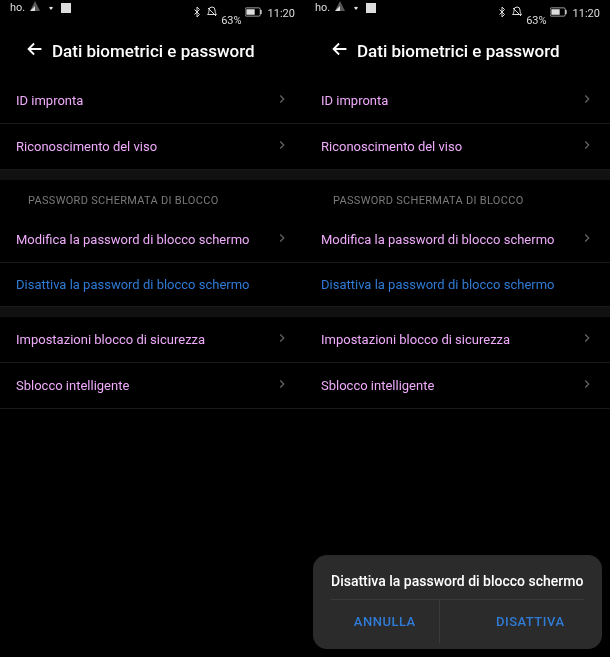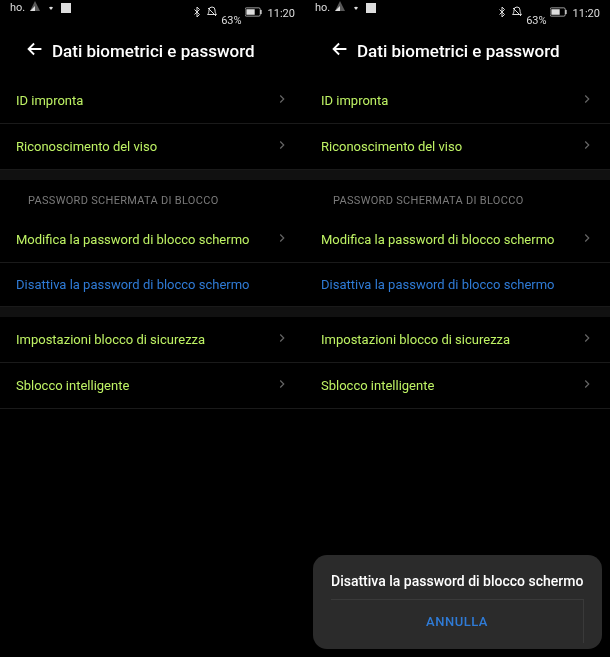--- a/index.html
+++ b/index.html
@@ -42,21 +42,21 @@
     font-size: 17px;
     font-weight: 500;
     color: #fff;
   }
   .list-item {
     display: flex;
     align-items: center;
     justify-content: space-between;
     padding: 14px 16px;
     font-size: 13px;
-    color: #bef264;
+    color: #f0abfc;
     border-bottom: 0.5px solid #1a1a1a;
   }
   .list-item.link { color: #2f7bd6; }
   .chev { color: #666; }
   .chev svg { width: 14px; height: 14px; }
   .section-gap {
     height: 10px;
     background: #111;
   }
   .section-header {
@@ -266,15 +266,16 @@
     <span>Sblocco intelligente</span>
     <span class="chev"><svg viewBox="0 0 24 24" fill="none" stroke="currentColor" stroke-width="2">
           <path d="M9 18l6-6-6-6"></path>
         </svg></span>
   </div>
 
   <div class="dialog">
     <div class="dialog-title">Disattiva la password di blocco schermo</div>
     <div class="dialog-actions">
       <div class="dialog-btn">ANNULLA</div>
+      <div class="dialog-btn">DISATTIVA</div>
     </div>
   </div>
 </div>
 
 </body></html>

